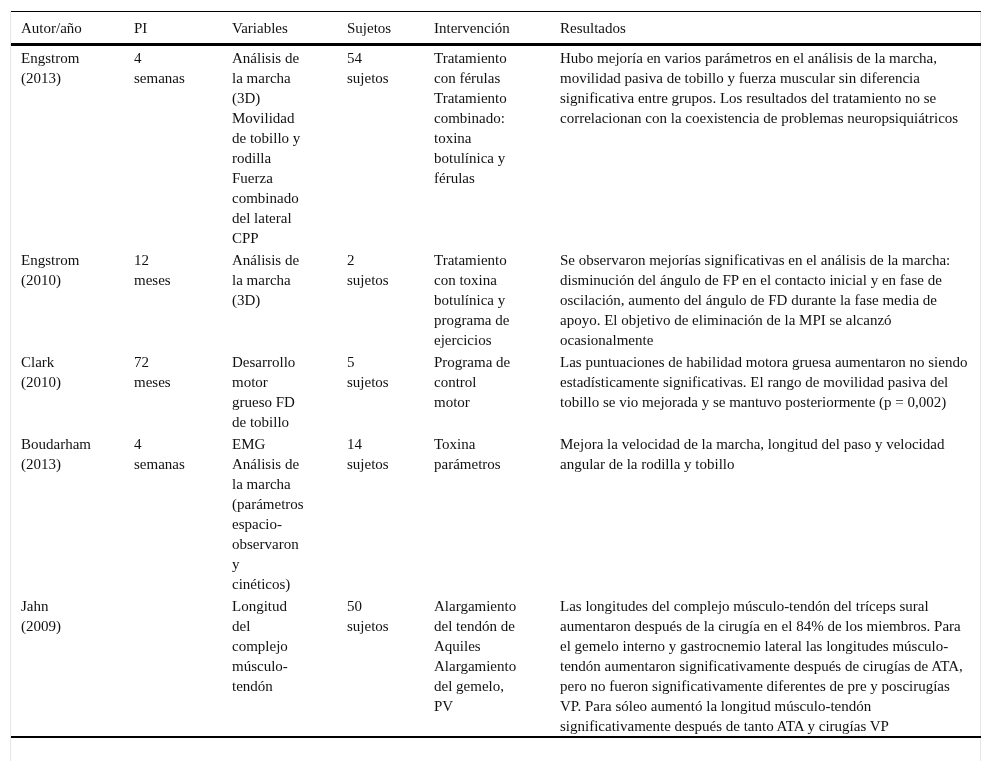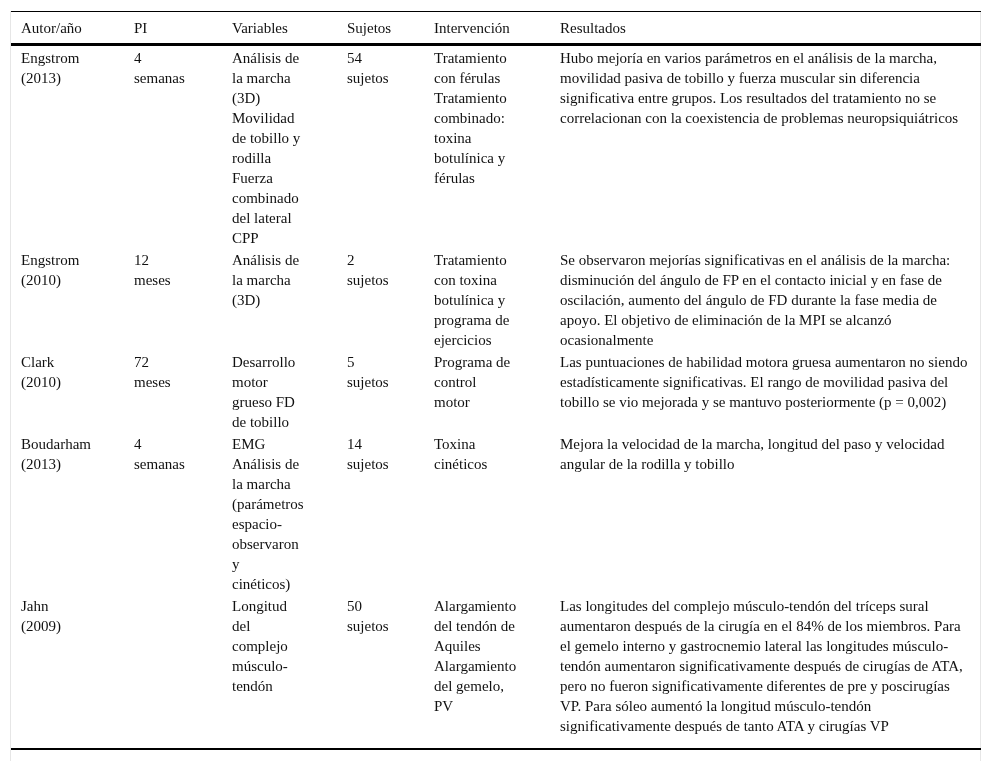--- a/index.html
+++ b/index.html
@@ -43,21 +43,21 @@
       vertical-align: top;
       white-space: nowrap;
       height: 20px;
     }
     tbody td {
       vertical-align: top;
       padding: 2px 8px 0 10px;
     }
     tbody tr:last-child td {
       border-bottom: 2px solid #000;
-      padding-bottom: 12px;
+      padding-bottom: 0;
     }
     col.c-autor { width: 113px; }
     col.c-pi { width: 98px; }
     col.c-var { width: 115px; }
     col.c-suj { width: 87px; }
     col.c-int { width: 126px; }
     col.c-res { width: 431px; }
     .cell-lines span { display: block; }
   </style>
 </head>
@@ -192,21 +192,21 @@
           <span>observaron</span>
           <span>y</span>
           <span>cinéticos)</span>
         </td>
         <td class="cell-lines">
           <span>14</span>
           <span>sujetos</span>
         </td>
         <td class="cell-lines">
           <span>Toxina</span>
-          <span>cinéticos</span>
+          <span>parámetros</span>
         </td>
         <td>Mejora la velocidad de la marcha, longitud del paso y velocidad angular de la rodilla y tobillo</td>
       </tr>
       <tr>
         <td class="cell-lines">
           <span>Jahn</span>
           <span>(2009)</span>
         </td>
         <td class="cell-lines"></td>
         <td class="cell-lines">

